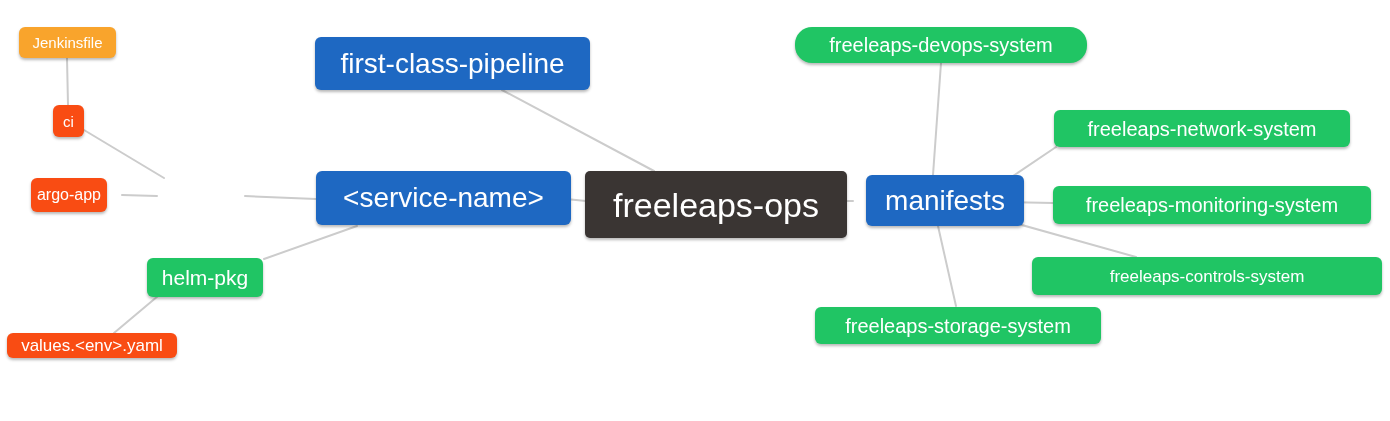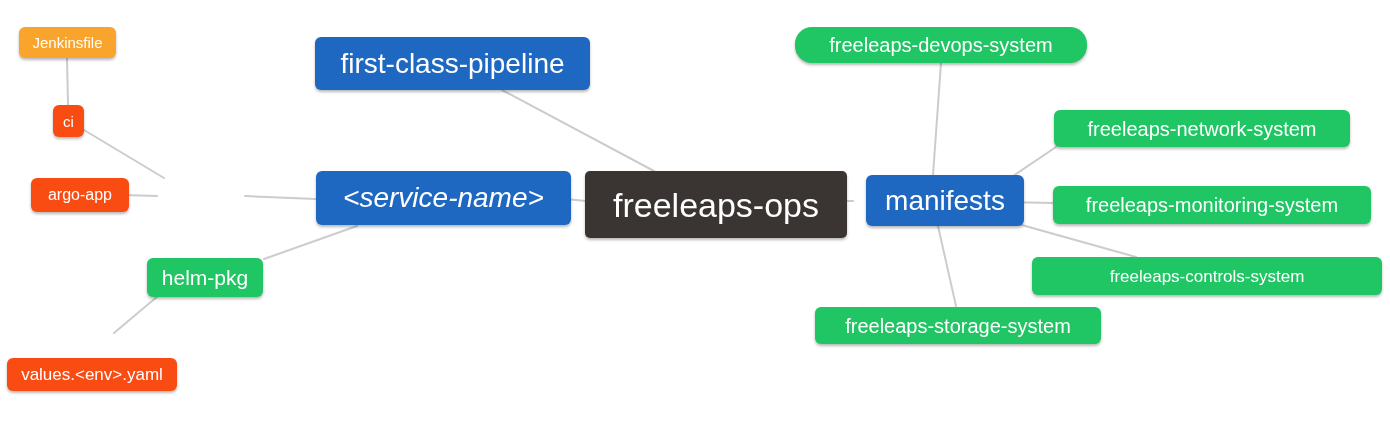--- a/index.html
+++ b/index.html
@@ -67,30 +67,30 @@
     <line x1="1007" y1="180" x2="1056" y2="147"></line>
     <line x1="1010" y1="202" x2="1053" y2="203"></line>
     <line x1="1011" y1="222" x2="1136" y2="257"></line>
     <line x1="938" y1="226" x2="956" y2="306"></line>
   </svg>
 
   <div class="node amber" style="left:19px;   top:27px;  width:97px;  height:31px; font-size:15px;">Jenkinsfile</div>
 
   <div class="node red" style="left:53px;   top:105px; width:31px;  height:32px; font-size:15px;">ci</div>
 
-  <div class="node red" style="left:31px;   top:178px; width:98px;  height:34px; font-size:16px;">argo-app</div>
+  <div class="node red" style="left:31px;   top:178px; width:76px;  height:34px; font-size:16px;">argo-app</div>
 
 
   <div class="node green" style="left:147px;  top:258px; width:116px; height:39px; font-size:21px;">helm-pkg</div>
 
-  <div class="node red" style="left:7px;    top:333px; width:170px; height:33px; font-size:17px;margin-top:25px;">values.&lt;env&gt;.yaml</div>
+  <div class="node red" style="left:7px;    top:333px; width:170px; height:25px; font-size:17px;">values.&lt;env&gt;.yaml</div>
 
   <div class="node blue" style="left:315px;  top:37px;  width:275px; height:53px; font-size:28px;">first-class-pipeline</div>
 
-  <div class="node blue" style="left:316px;  top:171px; width:255px; height:54px; font-size:28px;font-style:italic;">&lt;service-name&gt;</div>
+  <div class="node blue" style="left:316px;  top:171px; width:255px; height:54px; font-size:28px;">&lt;service-name&gt;</div>
 
   <div class="node dark" style="left:585px;  top:171px; width:262px; height:67px; font-size:34px;">freeleaps-ops</div>
 
   <div class="node blue" style="left:852px;  top:175px; width:158px; height:51px; font-size:28px;margin-left:14px;">manifests</div>
 
   <div class="node green" style="left:795px;  top:27px;  width:292px; height:36px; font-size:20px;border-radius:17px;">freeleaps-devops-system</div>
 
   <div class="node green" style="left:1054px; top:110px; width:296px; height:37px; font-size:20px;">freeleaps-network-system</div>
 
   <div class="node green" style="left:1053px; top:186px; width:318px; height:38px; font-size:20px;">freeleaps-monitoring-system</div>

